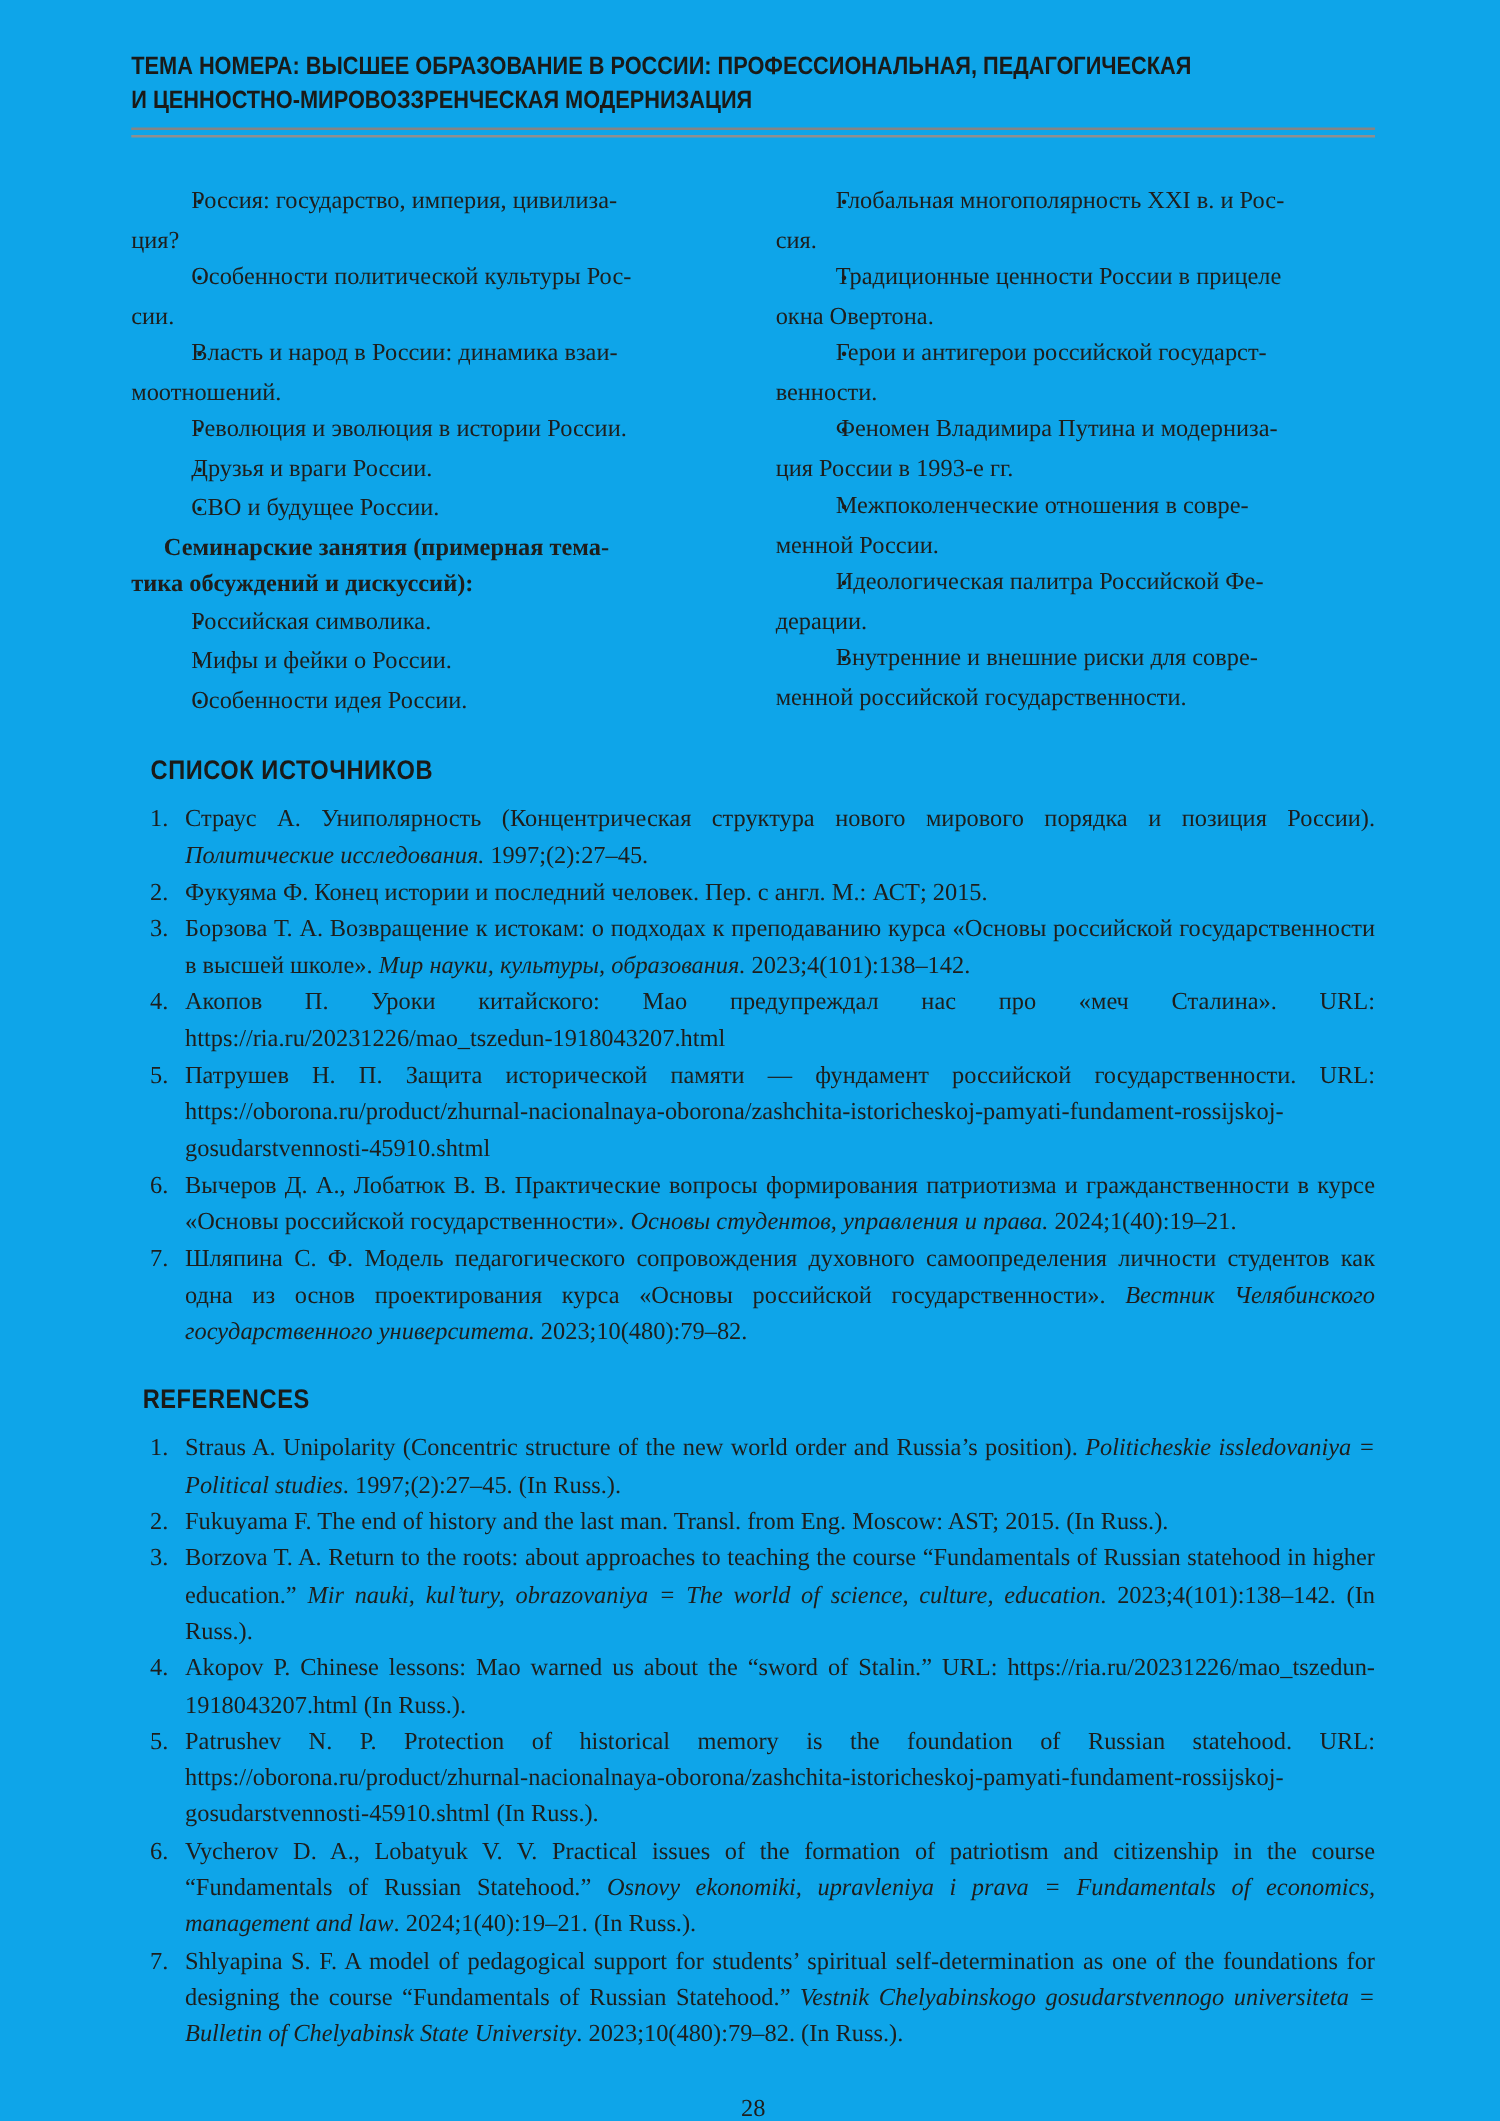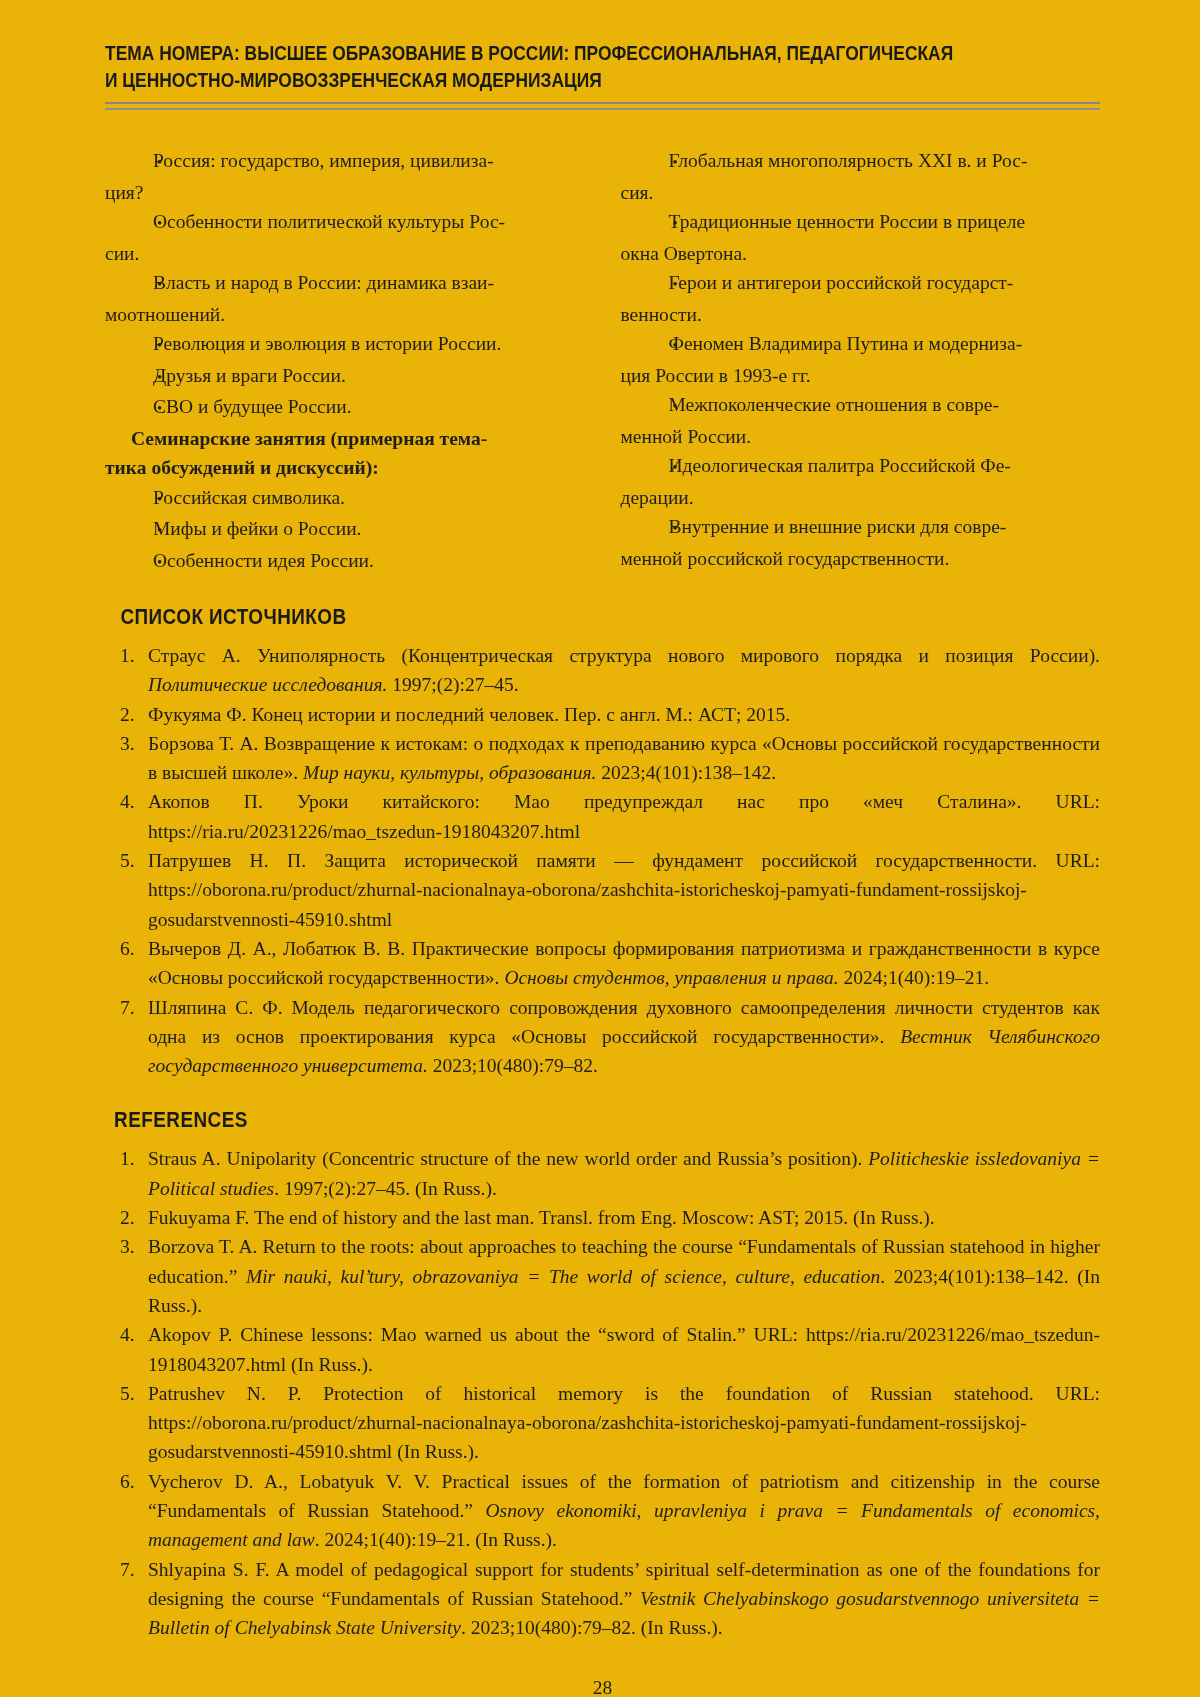--- a/index.html
+++ b/index.html
@@ -2,21 +2,21 @@
 <html lang="ru"><head>
 <meta charset="utf-8">
 <style>
   html,body{margin:0;padding:0;background:#ffffff;}
   .page{
     position:relative;
     width:1200px;height:1697px;
     box-sizing:border-box;
     padding:40px 100px 0 105px;
     overflow:hidden;
-    background:#eab308;
+    background:#0ea5e9;
     color:#1e1e1c;
     font-family:"Liberation Serif","DejaVu Serif",serif;
   }
   
   .head{margin:0;padding:0;font-weight:700;}
   .hline{
     display:block;
     font-family:"Liberation Sans","DejaVu Sans",sans-serif;
     font-size:20px;line-height:27px;
     letter-spacing:0px;

